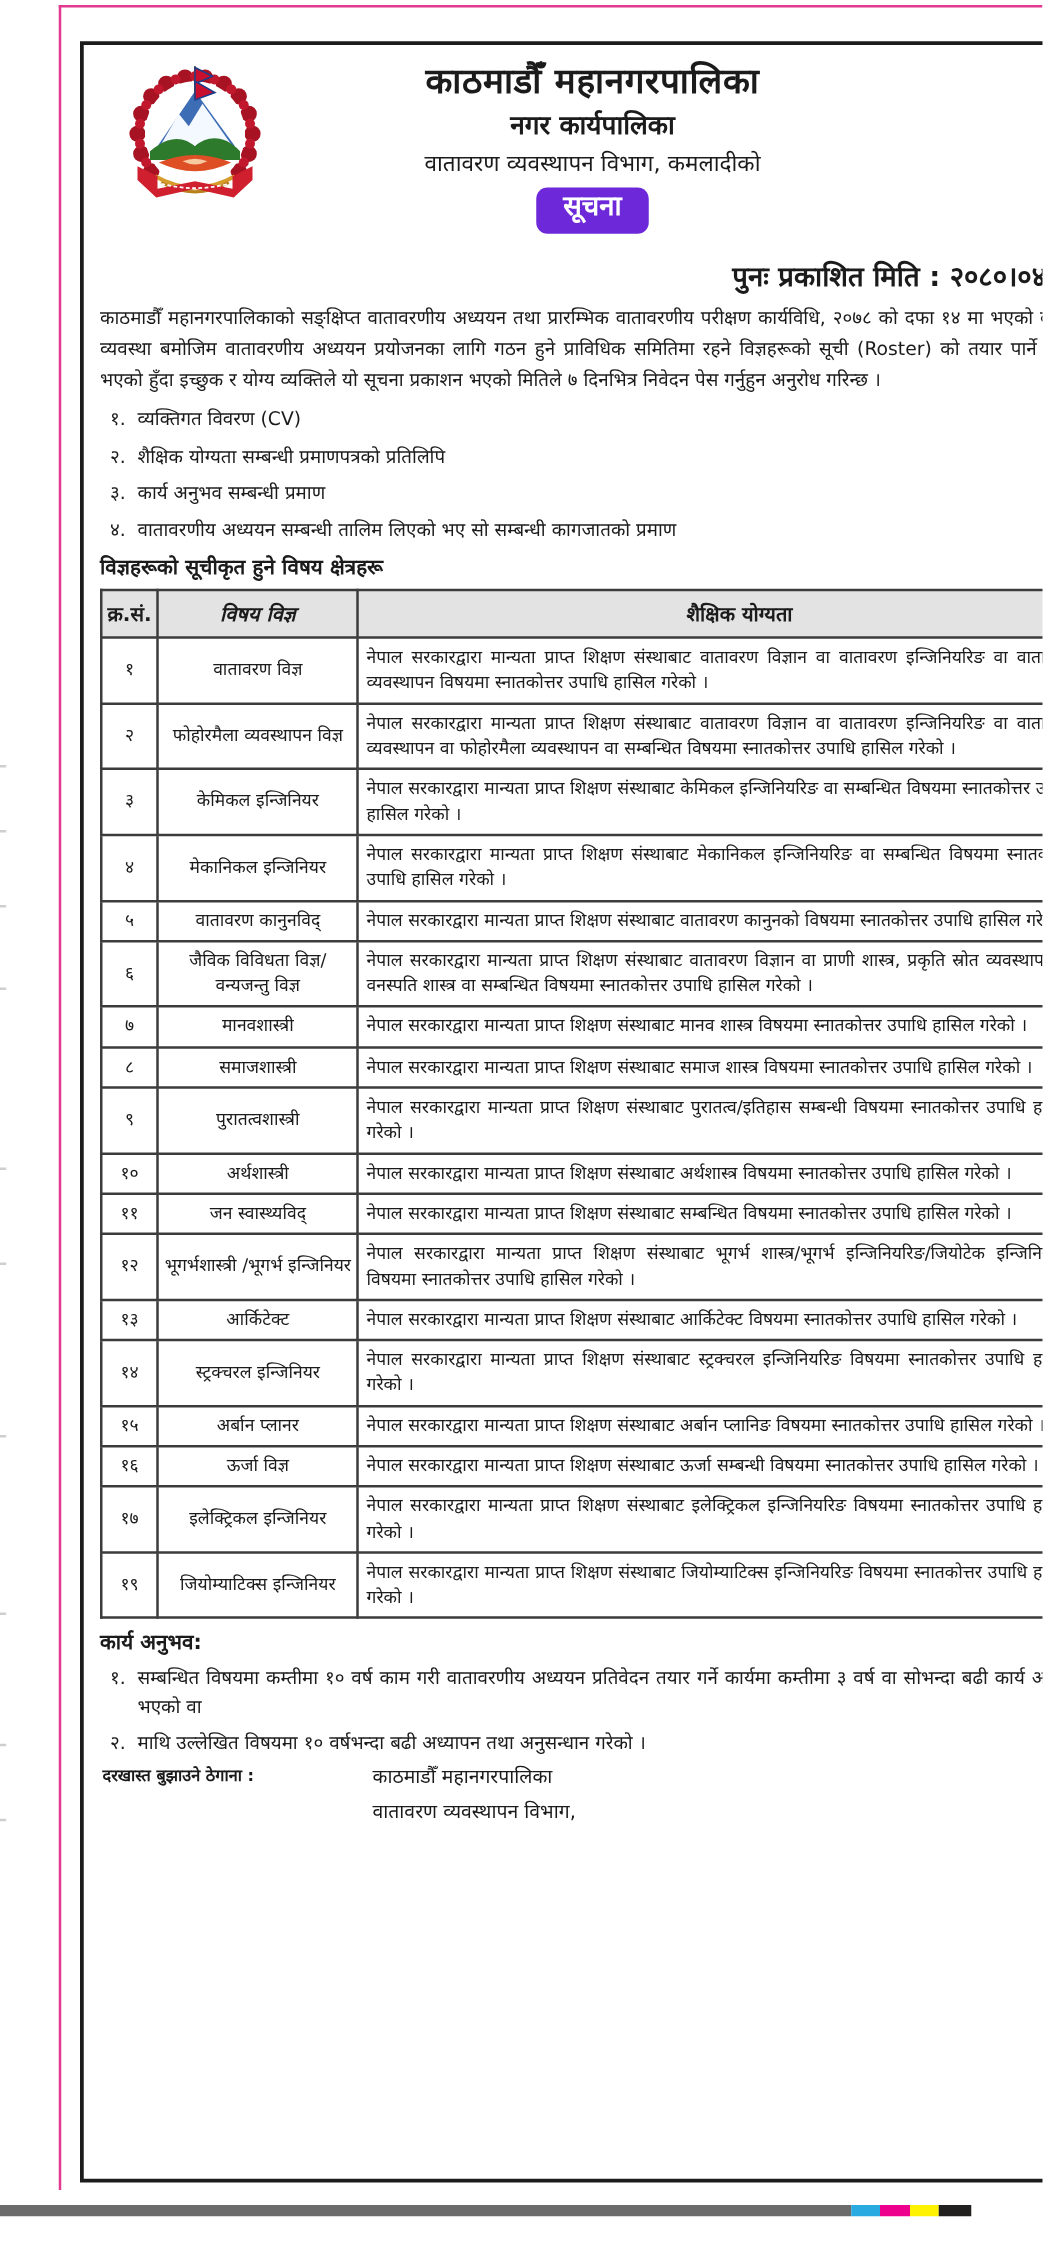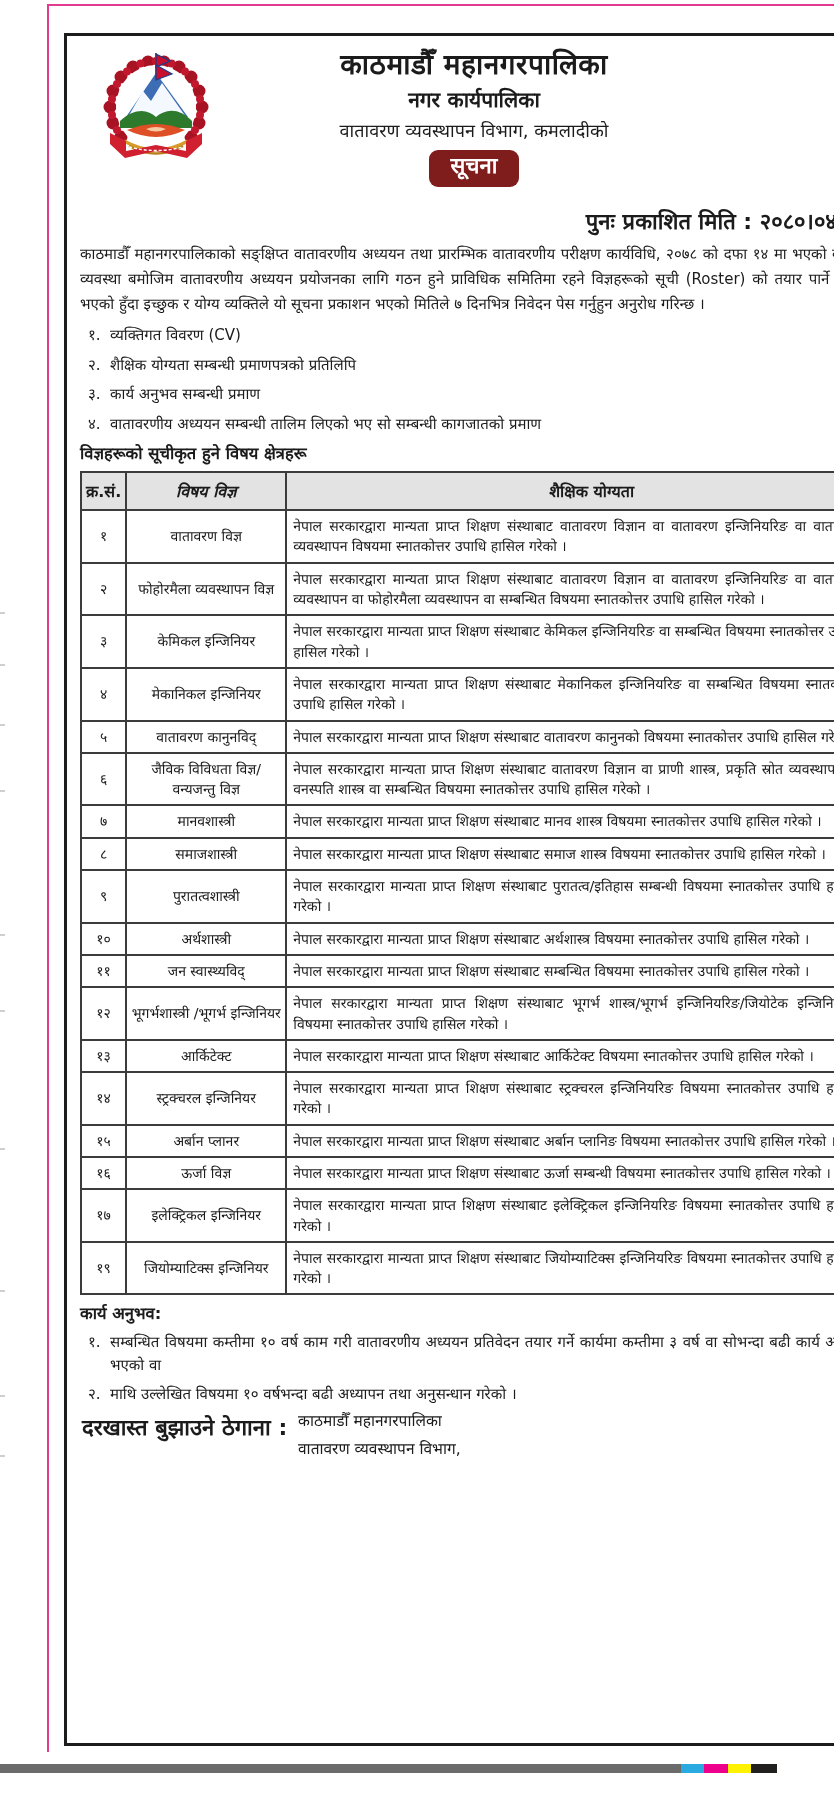--- a/index.html
+++ b/index.html
@@ -43,21 +43,21 @@
   table.experts th { font-size:16px; font-weight:bold; padding:7px 4px; }
   table.experts td { padding:5px 6px; line-height:1.45; vertical-align:middle; }
   .c-sn { width:44px; text-align:center; }
   .c-subject { width:160px; text-align:center; padding:5px 3px !important; }
   .c-qual { text-align:justify; }
 
   .note { font-size:15px; line-height:1.6; text-align:justify; margin-top:5px; }
   .note .note-label { font-weight:bold; font-size:16px; }
 
   .address { display:flex; margin-top:5px; font-size:15.5px; }
-  .address-label { flex:none; width:218px; font-weight:bold; font-size:22px; padding-left:2px; }
+  .address-label { flex:none; width:218px; font-weight:bold; font-size:13px; padding-left:2px; }
   .address-lines { flex:1; }
   .address-lines .addr-line { margin-bottom:7px; line-height:1.35; }
 
   
   .bottom-bar { position:absolute; left:0; top:1764px; width:777px; height:9px; display:flex; }
   .bar-seg { height:100%; }
 </style>
 </head>
 <body>
 
@@ -127,21 +127,21 @@
       <path d="M28,94 Q60,112 92,94" stroke="#d79b2a" stroke-width="3.2" fill="none"></path>
       <path d="M33,99 Q60,114 87,99" stroke="#b97f1d" stroke-width="2.4" fill="none"></path>
 
       <path d="M14,86 L30,94 L30,104 L60,98 L90,104 L90,94 L106,86 L106,97 L91,111 L60,104 L29,111 L14,97 Z" fill="#d01f2e"></path>
       <path d="M33,100 Q60,107 87,100" stroke="#ffffff" stroke-width="1.4" fill="none" stroke-dasharray="3 2"></path>
     </svg>
     <div class="org-name">काठमाडौँ महानगरपालिका</div>
     <div class="org-sub">नगर कार्यपालिका</div>
     <div class="dept">वातावरण व्यवस्थापन विभाग, कमलादीको</div>
     <div>
-      <span class="notice-box" style="background: #7f1d1d;">सूचना</span>
+      <span class="notice-box" style="background: #6d28d9;">सूचना</span>
     </div>
   </div>
 
   <div class="date-line">पुनः प्रकाशित मिति : २०८०।०४।२६</div>
 
   <div class="intro">काठमाडौँ महानगरपालिकाको सङ्क्षिप्त वातावरणीय अध्ययन तथा प्रारम्भिक वातावरणीय परीक्षण कार्यविधि, २०७८ को दफा १४ मा भएको कानुनी व्यवस्था बमोजिम वातावरणीय अध्ययन प्रयोजनका लागि गठन हुने प्राविधिक समितिमा रहने विज्ञहरूको सूची (Roster) को तयार पार्ने निर्णय भएको हुँदा इच्छुक र योग्य व्यक्तिले यो सूचना प्रकाशन भएको मितिले ७ दिनभित्र निवेदन पेस गर्नुहुन अनुरोध गरिन्छ ।</div>
 
   <div class="num-list">
       <div class="num-item">
     <span class="num">१.</span>

